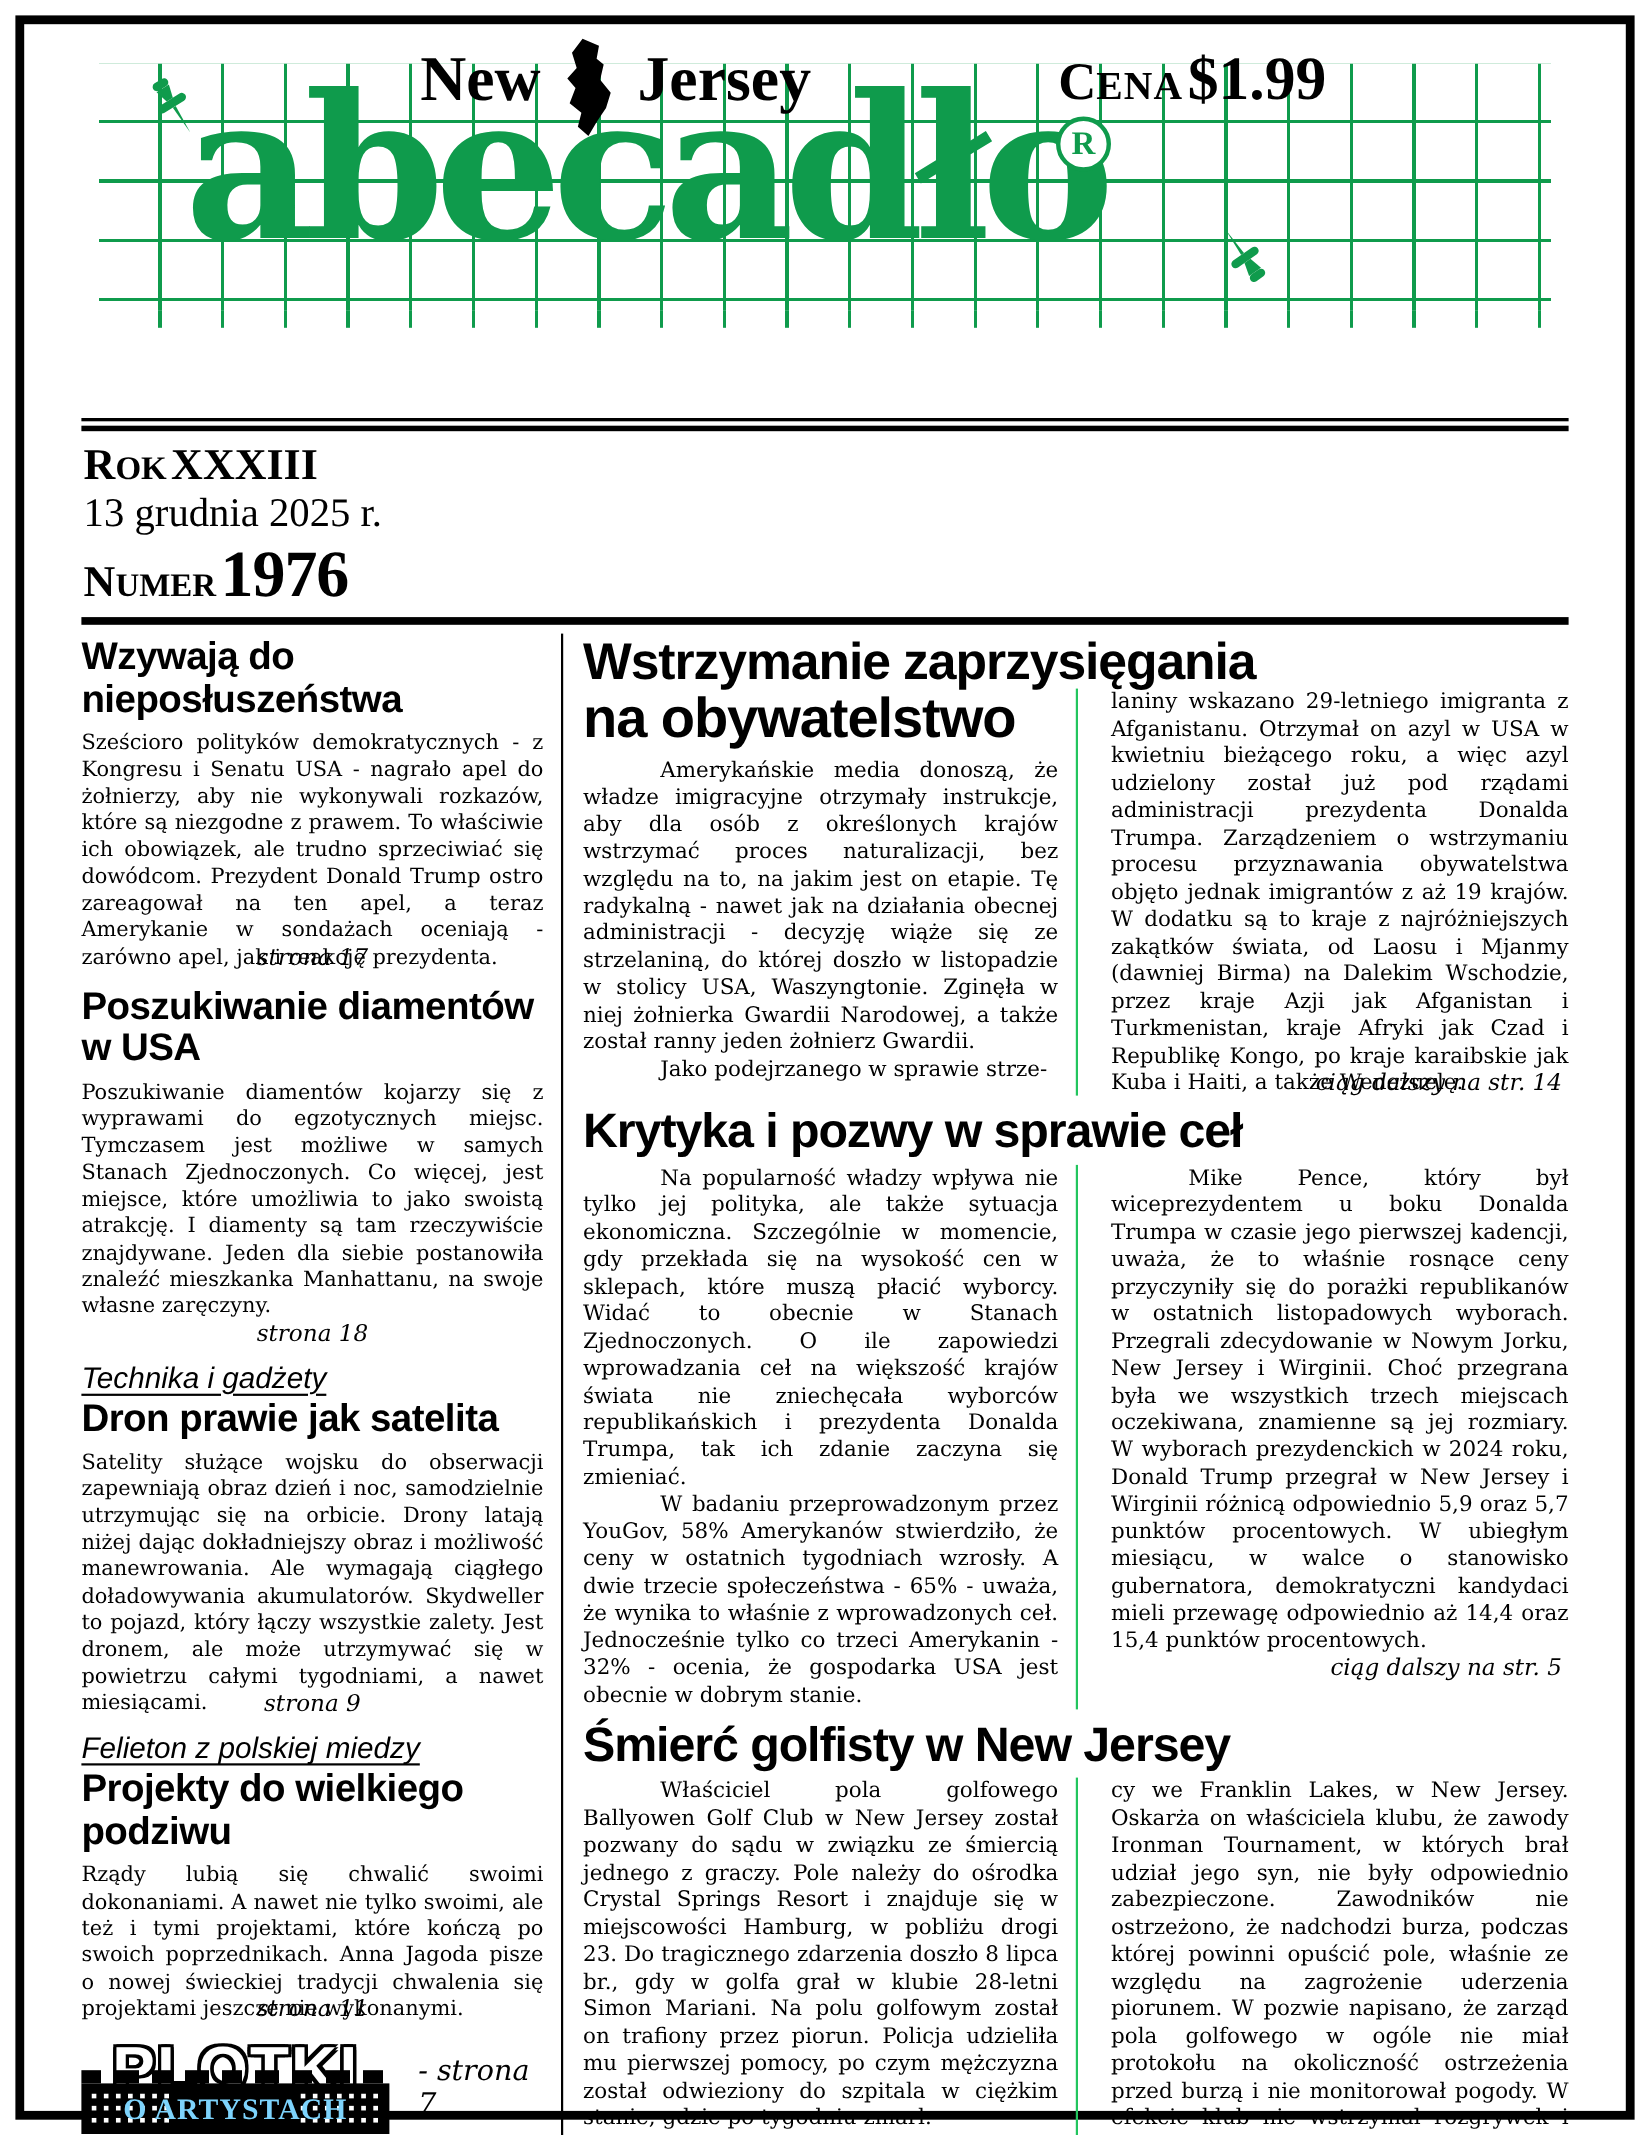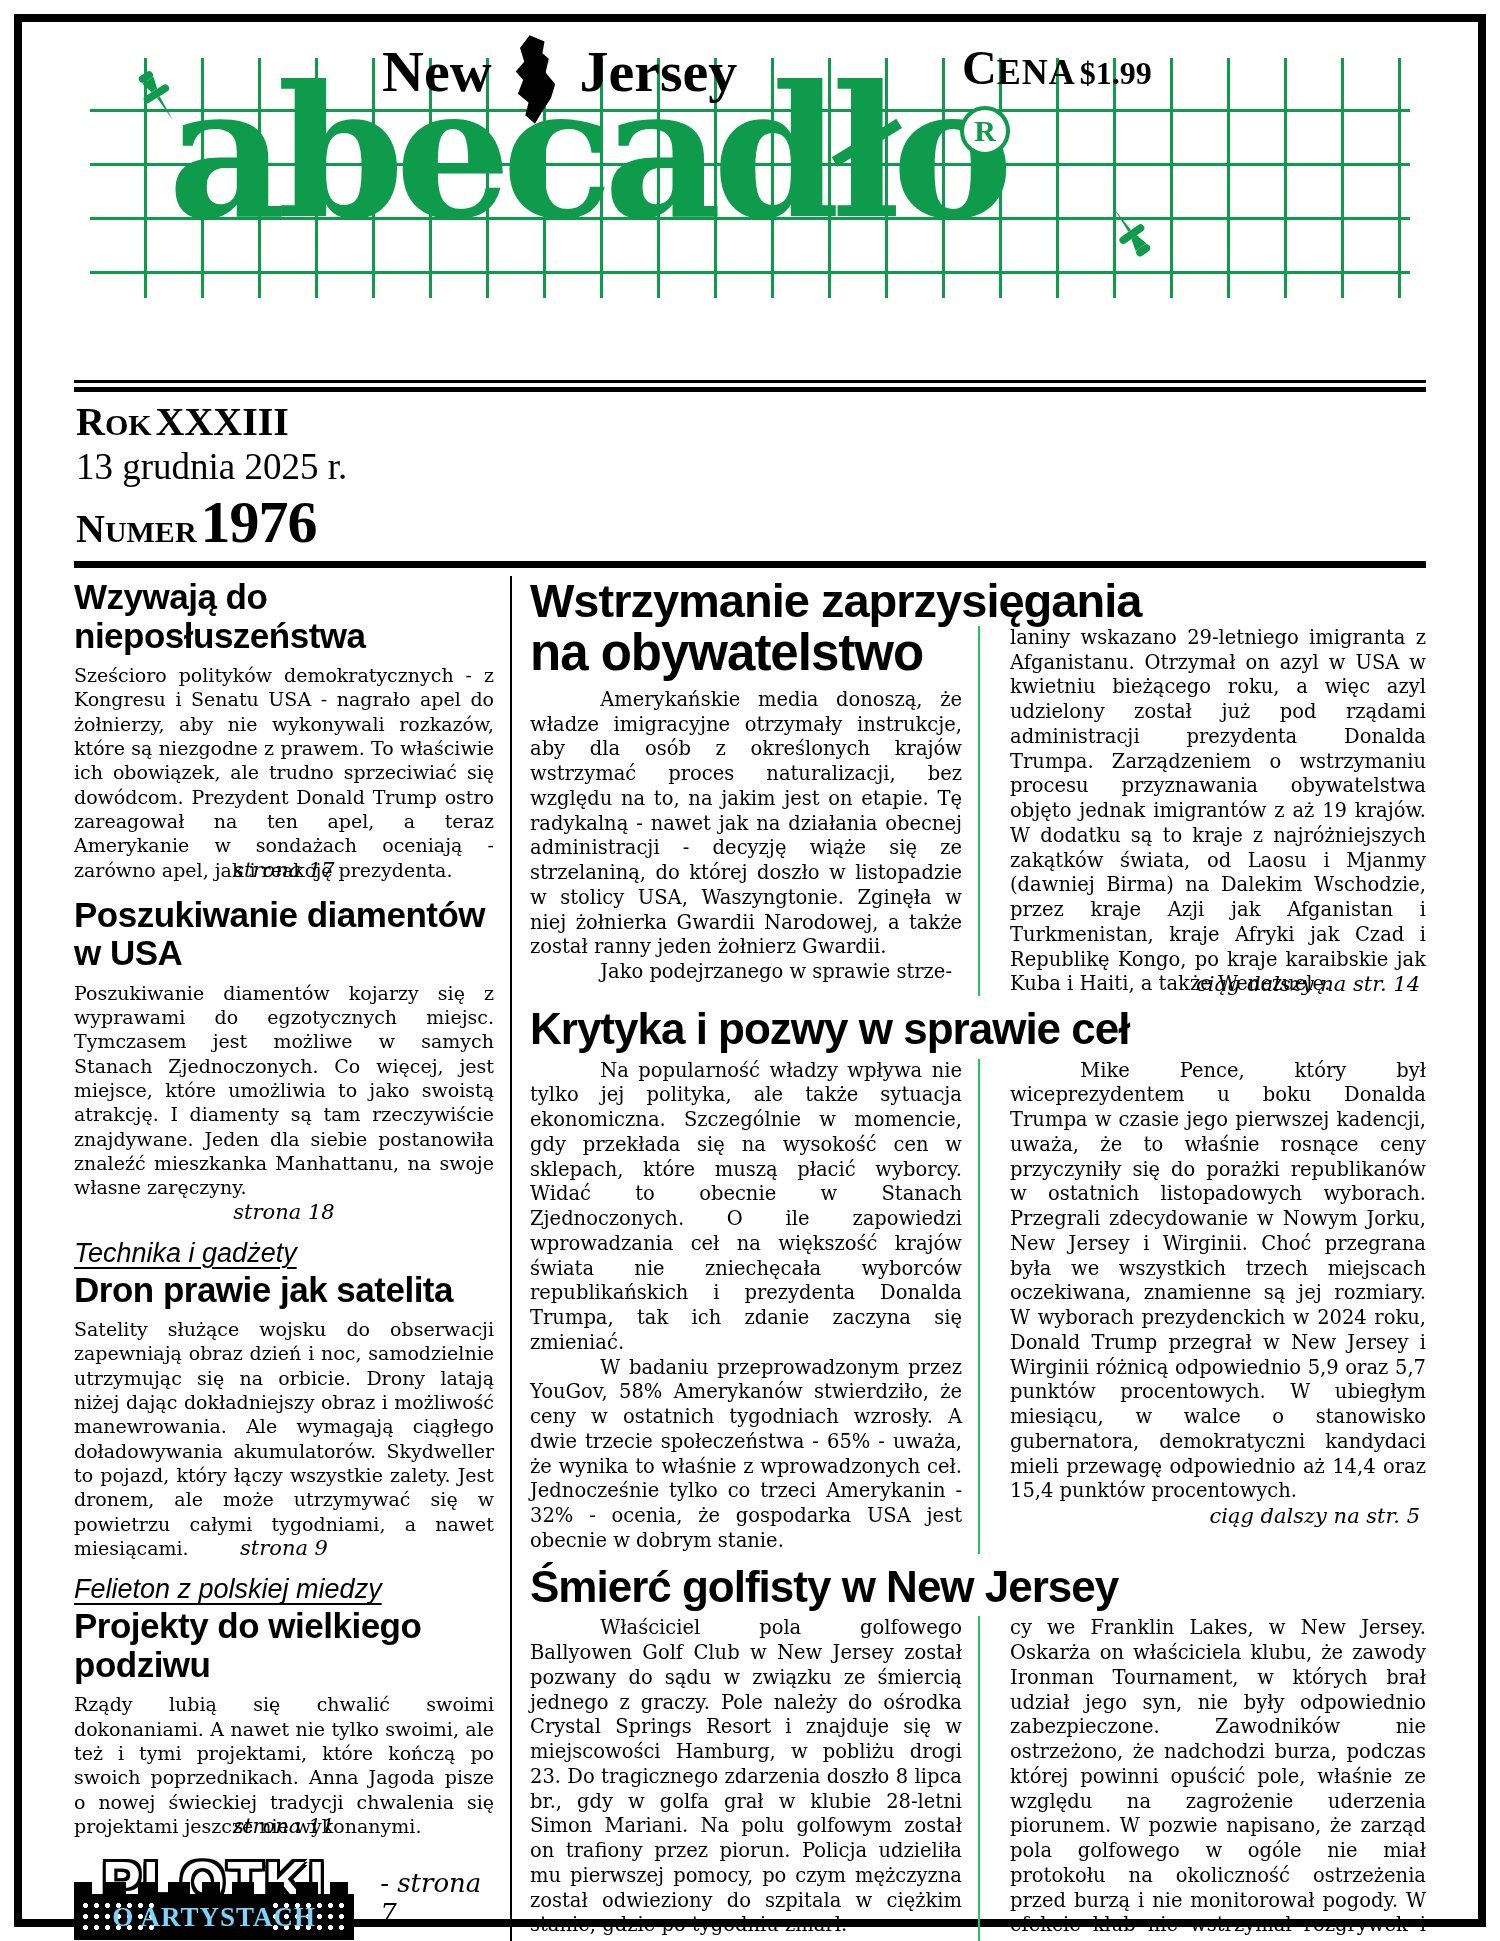--- a/index.html
+++ b/index.html
@@ -16,21 +16,21 @@
       repeating-linear-gradient(to bottom, transparent 0, transparent 51px, #0f9b4c 51px, #0f9b4c 54px);
   }
   .grid-stubs { position:absolute; top:260px; left:16px; right:16px; height:16px;
     background-image: repeating-linear-gradient(to right, transparent 0, transparent 54px, #0f9b4c 54px, #0f9b4c 57px);
   }
   .masthead-title { position:absolute; top:16px; left:308px; font-family:"Liberation Serif", serif; font-weight:bold; font-size:58px; display:flex; align-items:flex-start; gap:16px; }
   .nj-shape { width:56px; height:96px; margin-top:-6px; }
   .price { position:absolute; top:18px; left:888px; font-family:"Liberation Serif", serif; font-weight:bold; white-space:nowrap; }
   .price .cap { font-size:48px; }
   .price .scaps { font-size:36px; text-transform:uppercase; letter-spacing:1px; }
-  .price .val { font-size:32px;text-align:right; }
+  .price .val { font-size:56px;text-align:right; }
   .logo-row { position:absolute; top:26px; left:94px; }
   .logo-text { font-family:"DejaVu Serif", serif; font-weight:bold; font-size:182px; line-height:1.15; color:#0f9b4c; letter-spacing:-9px; }
   .registered { position:absolute; top:84px; left:886px; width:50px; height:50px; border:4px solid #0f9b4c; border-radius:50%;
     display:flex; align-items:center; justify-content:center; color:#0f9b4c; font-family:"Liberation Serif", serif; font-weight:bold; font-size:30px; background:#fff; }
   .pin { position:absolute; }
   .pin-tl { top:38px; left:52px; width:66px; height:76px; }
   .pin-br { top:170px; left:1022px; width:66px; height:76px; }
 
   
   .dateline-wrap { flex:0 0 auto; margin-top:26px; }

